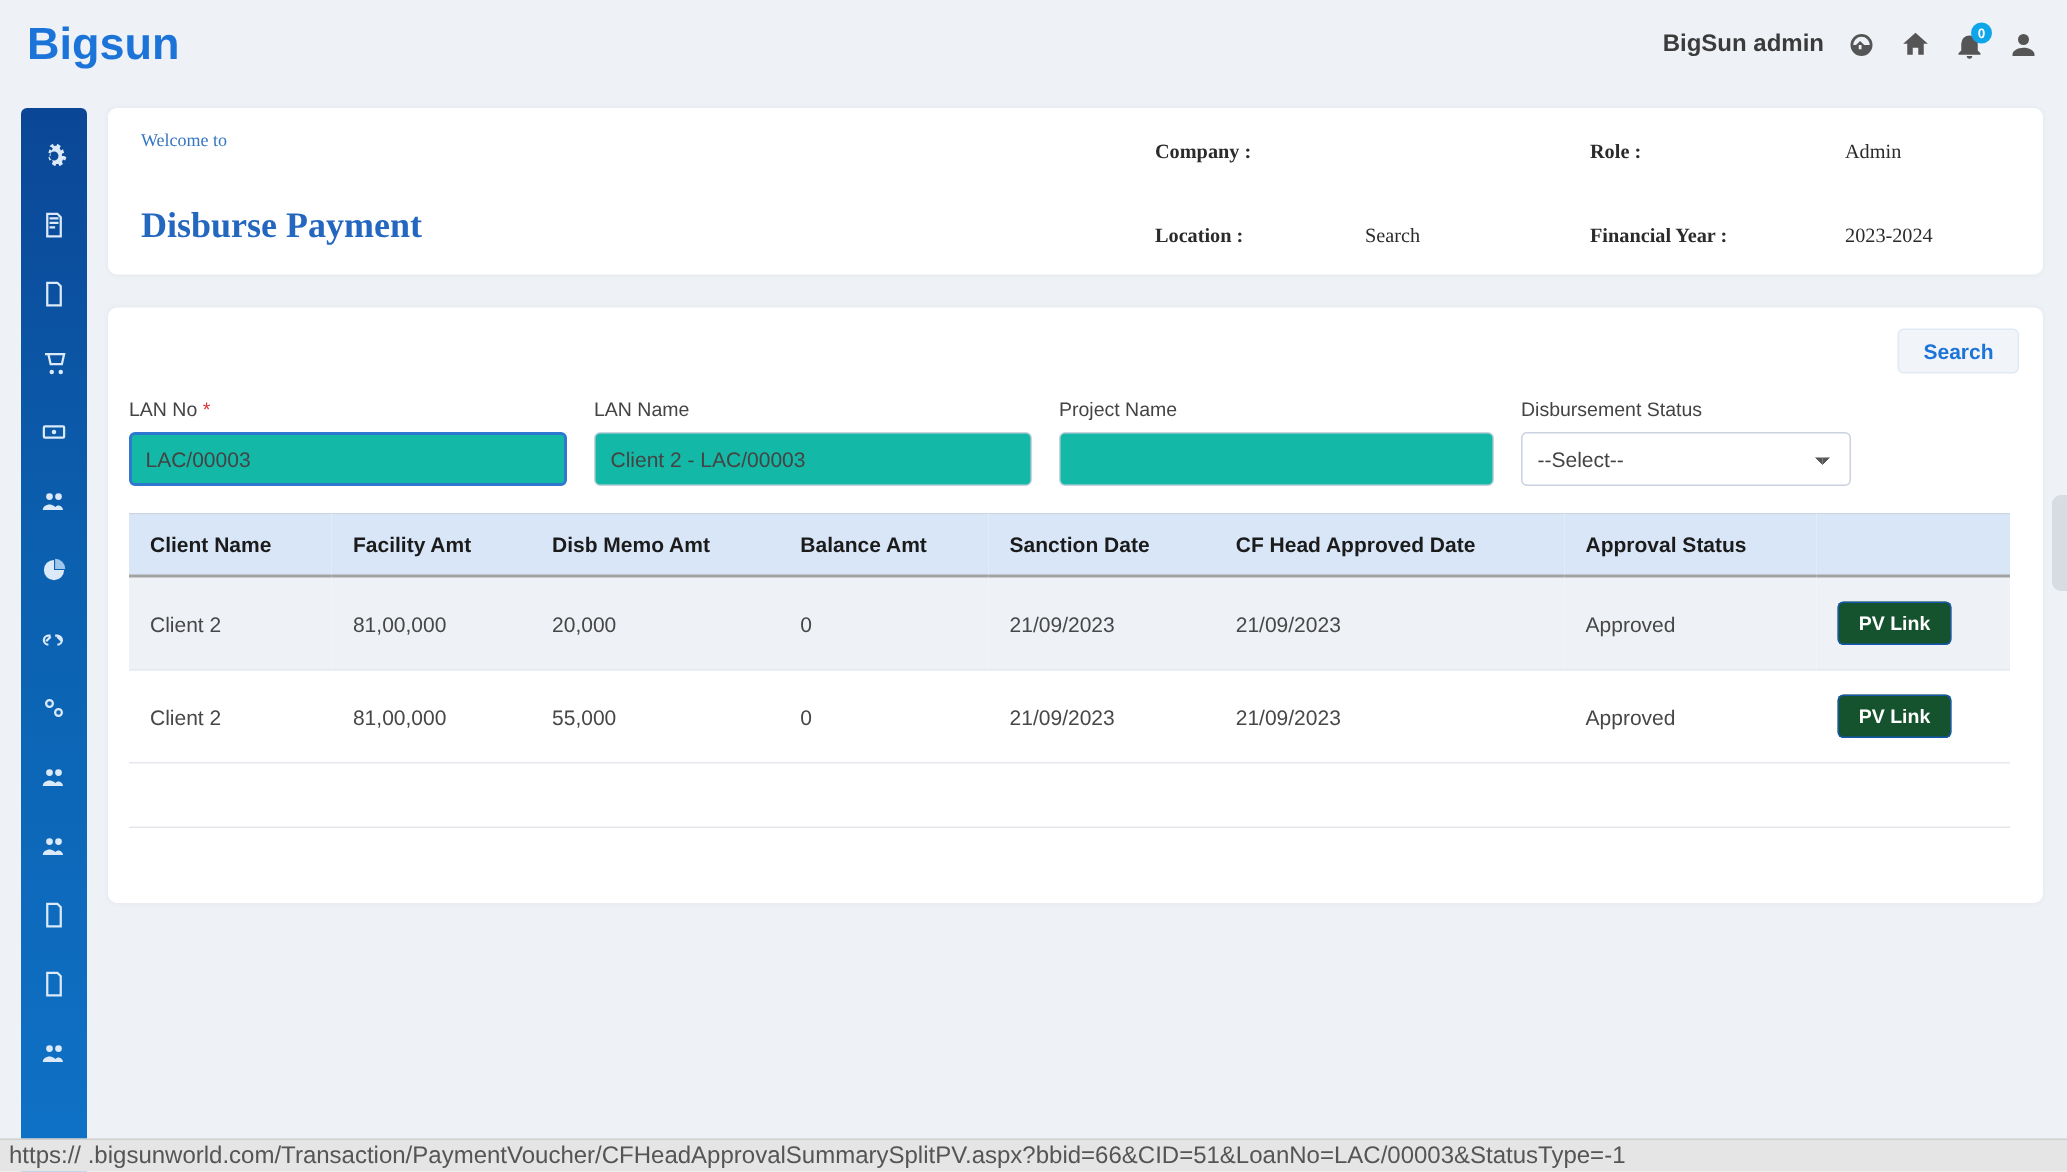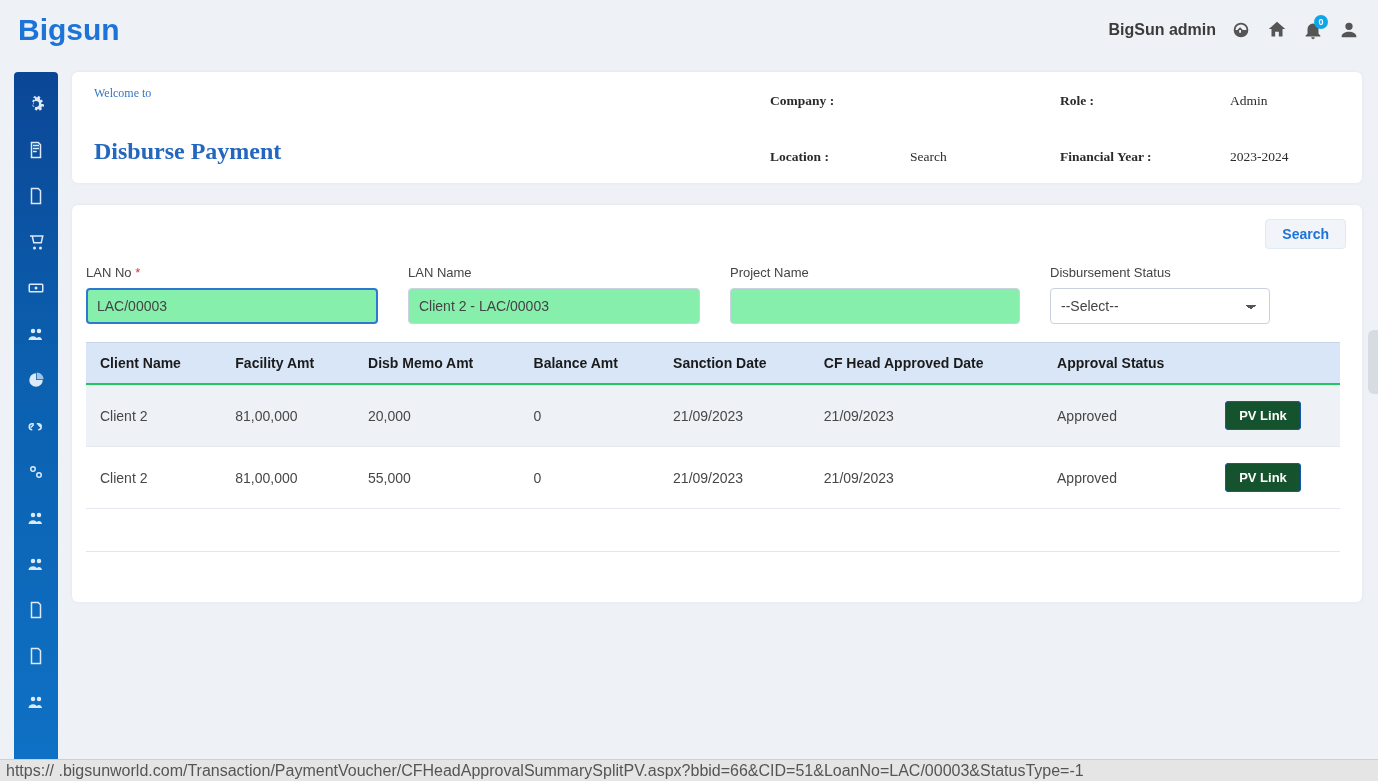--- a/index.html
+++ b/index.html
@@ -80,47 +80,47 @@
     padding:22px 22px 50px 14px;
     box-shadow: 0 0 4px rgba(0,0,0,.05);
     position:relative;
   }
   .search-btn {
     position:absolute; right:16px; top:14px;
     background:#f1f4f9; color:#1c74d9; border:1px solid #dfeaf5;
     padding:6px 16px; border-radius:4px; font-size:14px; cursor:pointer;
     font-weight:600;
   }
-  .filters { display:flex; gap:30px; margin-top:38px;}
+  .filters { display:flex; gap:18px; margin-top:38px;}
   .field { display:flex; flex-direction:column; gap:8px;}
   .field label{ font-size:13px; color:#444; }
   .req::after{ content:" *"; color:#d33; }
   .input, .select {
     height:36px; border:1px solid #c9d2de; border-radius:4px;
-    padding:0 10px; font-size:14px; color:#444; background:#86efac;
+    padding:0 10px; font-size:14px; color:#444; background:#14b8a6;
   }
   .input.focused{ border:2px solid #2f78cf; padding:0 9px;}
   .f1 .input{ width:292px;}
   .f2 .input{ width:292px;}
   .f3 .input{ width:290px;}
   .f4 .select{ width:220px; appearance:none; -webkit-appearance:none; background:
      linear-gradient(45deg, transparent 50%, #555 50%) calc(100% - 18px) 16px / 5px 5px no-repeat,
      linear-gradient(-45deg, transparent 50%, #555 50%) calc(100% - 13px) 16px / 5px 5px no-repeat,
      #fff;
   }
 
   table.data{
     width:100%; border-collapse:collapse; margin-top:18px;
   }
   table.data thead th{
     background:#d8e6f7; color:#1b1b1b; font-weight:700;
     text-align:left; padding:12px 14px; font-size:14px;
     border-top:1px solid #c7d5e6;
   }
-  table.data thead tr{ border-bottom:2px solid #22c55e;}
+  table.data thead tr{ border-bottom:2px solid #a3a3a3;}
   table.data tbody td{
     padding:16px 14px; font-size:14px; color:#474747;
     border-bottom:1px solid #e5e9ef;
   }
   table.data tbody tr:first-child td{ background:#eef1f5;}
   .pv-btn{
     background:#14532d; color:#fff; border:none; border-radius:4px;
     padding:7px 14px; font-size:13px; font-weight:600; cursor:pointer;
     box-shadow: inset 0 0 0 1px #1557b0;
   }

